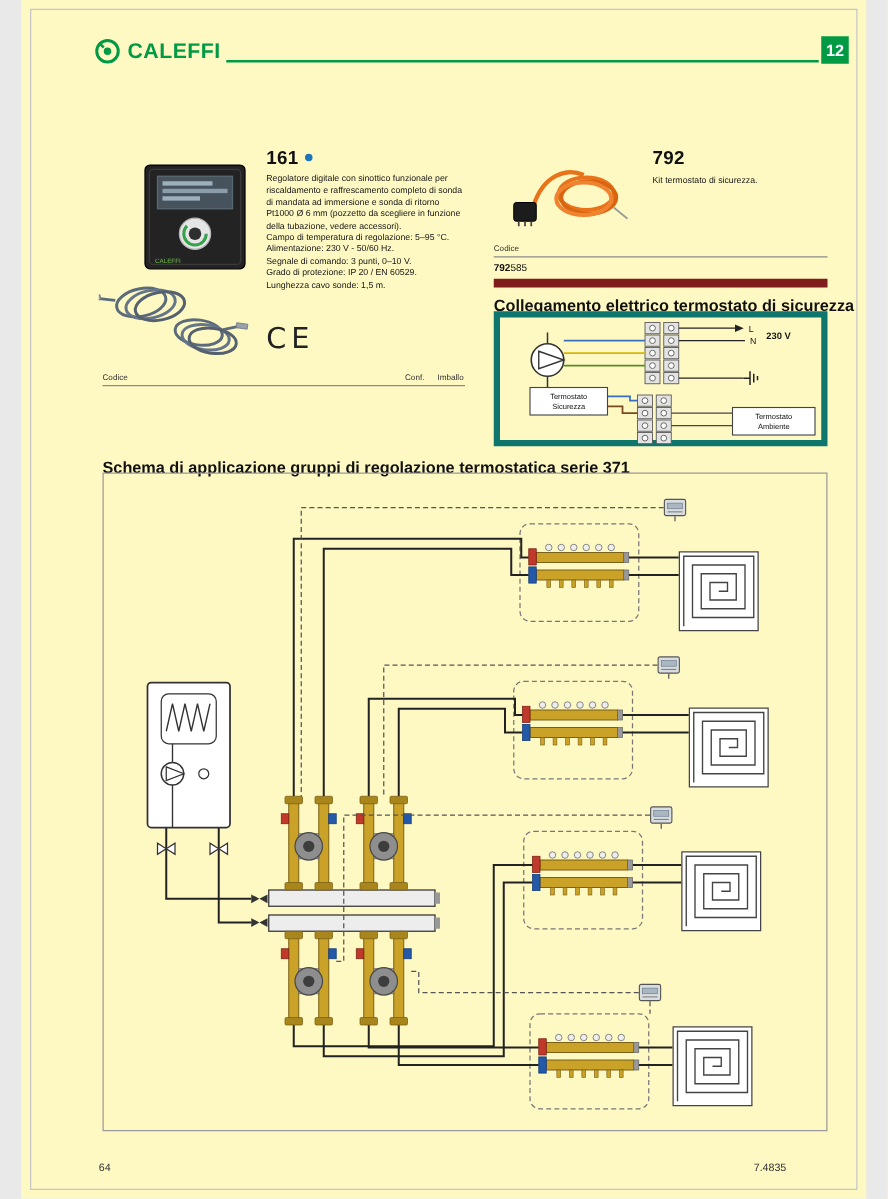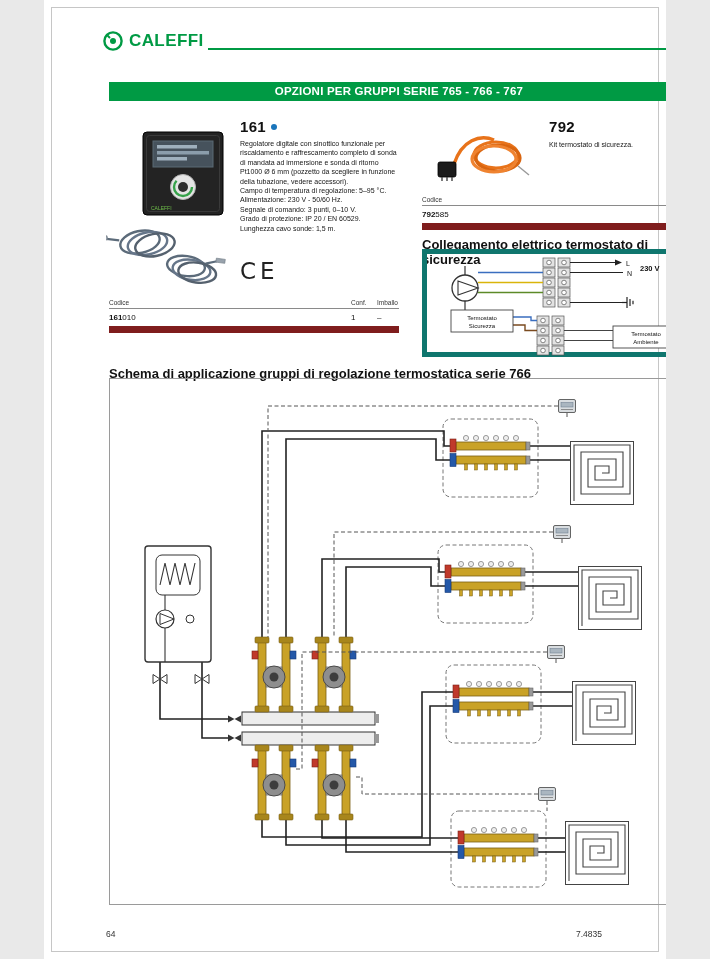--- a/index.html
+++ b/index.html
@@ -1,18 +1,18 @@
 <!DOCTYPE html>
 <html><head>
 <meta charset="utf-8">
 <style>
   * { box-sizing: border-box; margin: 0; padding: 0; }
   html,body { background:#e9e9e9; }
   body { font-family:"Liberation Sans", sans-serif; }
-  .page { position:relative; width:622px; height:959px; background:#ffffff; margin:0 auto; overflow:hidden; }
+  .page { position:relative; width:676px; height:959px; background:#fef9c3; margin:0 auto; overflow:hidden; }
   .frame { position:absolute; inset:7px; border:1px solid #c6c6c6; }
   .abs { position:absolute; }
 
   .logo-wrap { left:58px; top:30px; display:flex; align-items:center; }
   .logo-text { color:#009A44; font-weight:bold; font-size:17px; letter-spacing:0.4px; margin-left:5px; }
   .green-rule { left:164px; top:48px; width:474px; height:2px; background:#009A44; }
   .page-badge { left:640px; top:29px; width:22px; height:22px; background:#009A44; color:#fff;
                 font-weight:bold; font-size:13px; display:flex; align-items:center; justify-content:center; }
 
   .banner { left:65px; top:82px; width:580px; height:19px; background:#009A44; color:#fff;
@@ -48,21 +48,20 @@
     <svg width="22" height="22" viewBox="0 0 22 22">
       <circle cx="11" cy="11" r="8.6" fill="none" stroke="#009A44" stroke-width="2.4"></circle>
       <circle cx="11" cy="11" r="3" fill="#009A44"></circle>
       <path d="M4.5 4.5 L8 8" stroke="#009A44" stroke-width="2"></path>
     </svg>
     <span class="logo-text">CALEFFI</span>
   </div>
   <div class="abs green-rule"></div>
   <div class="abs page-badge">12</div>
 
-  <div class="abs banner">OPZIONI PER GRUPPI SERIE 765 - 766 - 767</div>
 
   <svg class="abs" style="left:93px; top:130px;" width="92" height="88" viewBox="0 0 92 88">
     <rect x="6" y="2" width="80" height="83" rx="4" fill="#232323" stroke="#000" stroke-width="1"></rect>
     <rect x="9.5" y="5.5" width="73" height="76" rx="3" fill="none" stroke="#3a3a3a" stroke-width="1"></rect>
     <rect x="16" y="11" width="60" height="26" fill="#46525c" stroke="#5a6a74" stroke-width="1"></rect>
     <rect x="20" y="15" width="40" height="3.5" fill="#9fb0bd"></rect>
     <rect x="20" y="21" width="52" height="3.5" fill="#8b9dab"></rect>
     <rect x="20" y="27" width="30" height="3.5" fill="#9fb0bd"></rect>
     <g>
       <circle cx="46" cy="57" r="12.5" fill="#e5e5e5" stroke="#b5b5b5" stroke-width="1"></circle>
@@ -102,25 +101,20 @@
   </svg>
 
   <div class="abs ce-mark" style="left:196px; top:258px;">CE</div>
 
   <div class="abs spec-table" style="left:65px; top:299px; width:290px;">
     <div class="thead">
       <span class="c1">Codice</span>
       <span class="c2">Conf.</span>
       <span class="c3">Imballo</span>
     </div>
-    <div class="trow">
-      <span class="c1"><b>161</b><span>010</span></span>
-      <span class="c2">1</span>
-      <span class="c3">–</span>
-    </div>
   </div>
 
   <svg class="abs" style="left:392px; top:126px;" width="96" height="60" viewBox="0 0 96 60">
     <path d="M18 38 C26 14 44 8 58 14" fill="none" stroke="#e8731a" stroke-width="3.4"></path>
     <ellipse cx="60" cy="29" rx="22" ry="13" fill="none" stroke="#e8731a" stroke-width="3.2"></ellipse>
     <ellipse cx="62" cy="32" rx="22" ry="13" fill="none" stroke="#d96510" stroke-width="3.2"></ellipse>
     <ellipse cx="58" cy="33" rx="22" ry="13" fill="none" stroke="#ef8330" stroke-width="3.2"></ellipse>
     <line x1="82" y1="40" x2="93" y2="49" stroke="#999" stroke-width="1.4"></line>
     <rect x="2" y="36" width="18" height="15" rx="2" fill="#1c1c1c" stroke="#000" stroke-width="0.8"></rect>
     <line x1="6" y1="51" x2="6" y2="55" stroke="#444" stroke-width="1.4"></line>
@@ -214,21 +208,21 @@
       </g>
 
       <g>
         <rect x="186" y="72" width="66" height="22" fill="#fff" stroke="#444" stroke-width="0.9"></rect>
         <text x="219" y="81.5" text-anchor="middle" class="boxtxt">Termostato</text>
         <text x="219" y="89.5" text-anchor="middle" class="boxtxt">Ambiente</text>
       </g>
     </svg>
   </div>
 
-  <div class="abs section-title" style="left:65px; top:366px;">Schema di applicazione gruppi di regolazione termostatica serie 766</div>
+  <div class="abs section-title" style="left:65px; top:366px;">Schema di applicazione gruppi di regolazione termostatica serie 371</div>
   <div class="abs schema-box">
     <svg width="578" height="525" viewBox="0 0 578 525">
       <defs>
         <g id="spiral">
           <rect x="0.5" y="0.5" width="63" height="63" fill="#fff" stroke="#444" stroke-width="1"></rect>
           <path d="M32 32 h7 v-7 h-14 v14 h21 v-21 h-28 v28 h35 v-35 h-42 v42 h49 v-49 h-56 v56" fill="none" stroke="#444" stroke-width="1.1"></path>
         </g>
         <g id="pumpgroup">
           <rect x="6" y="2" width="8" height="71" fill="#c9a227" stroke="#7a5f16" stroke-width="0.8"></rect>
           <rect x="30" y="2" width="8" height="71" fill="#c9a227" stroke="#7a5f16" stroke-width="0.8"></rect>

